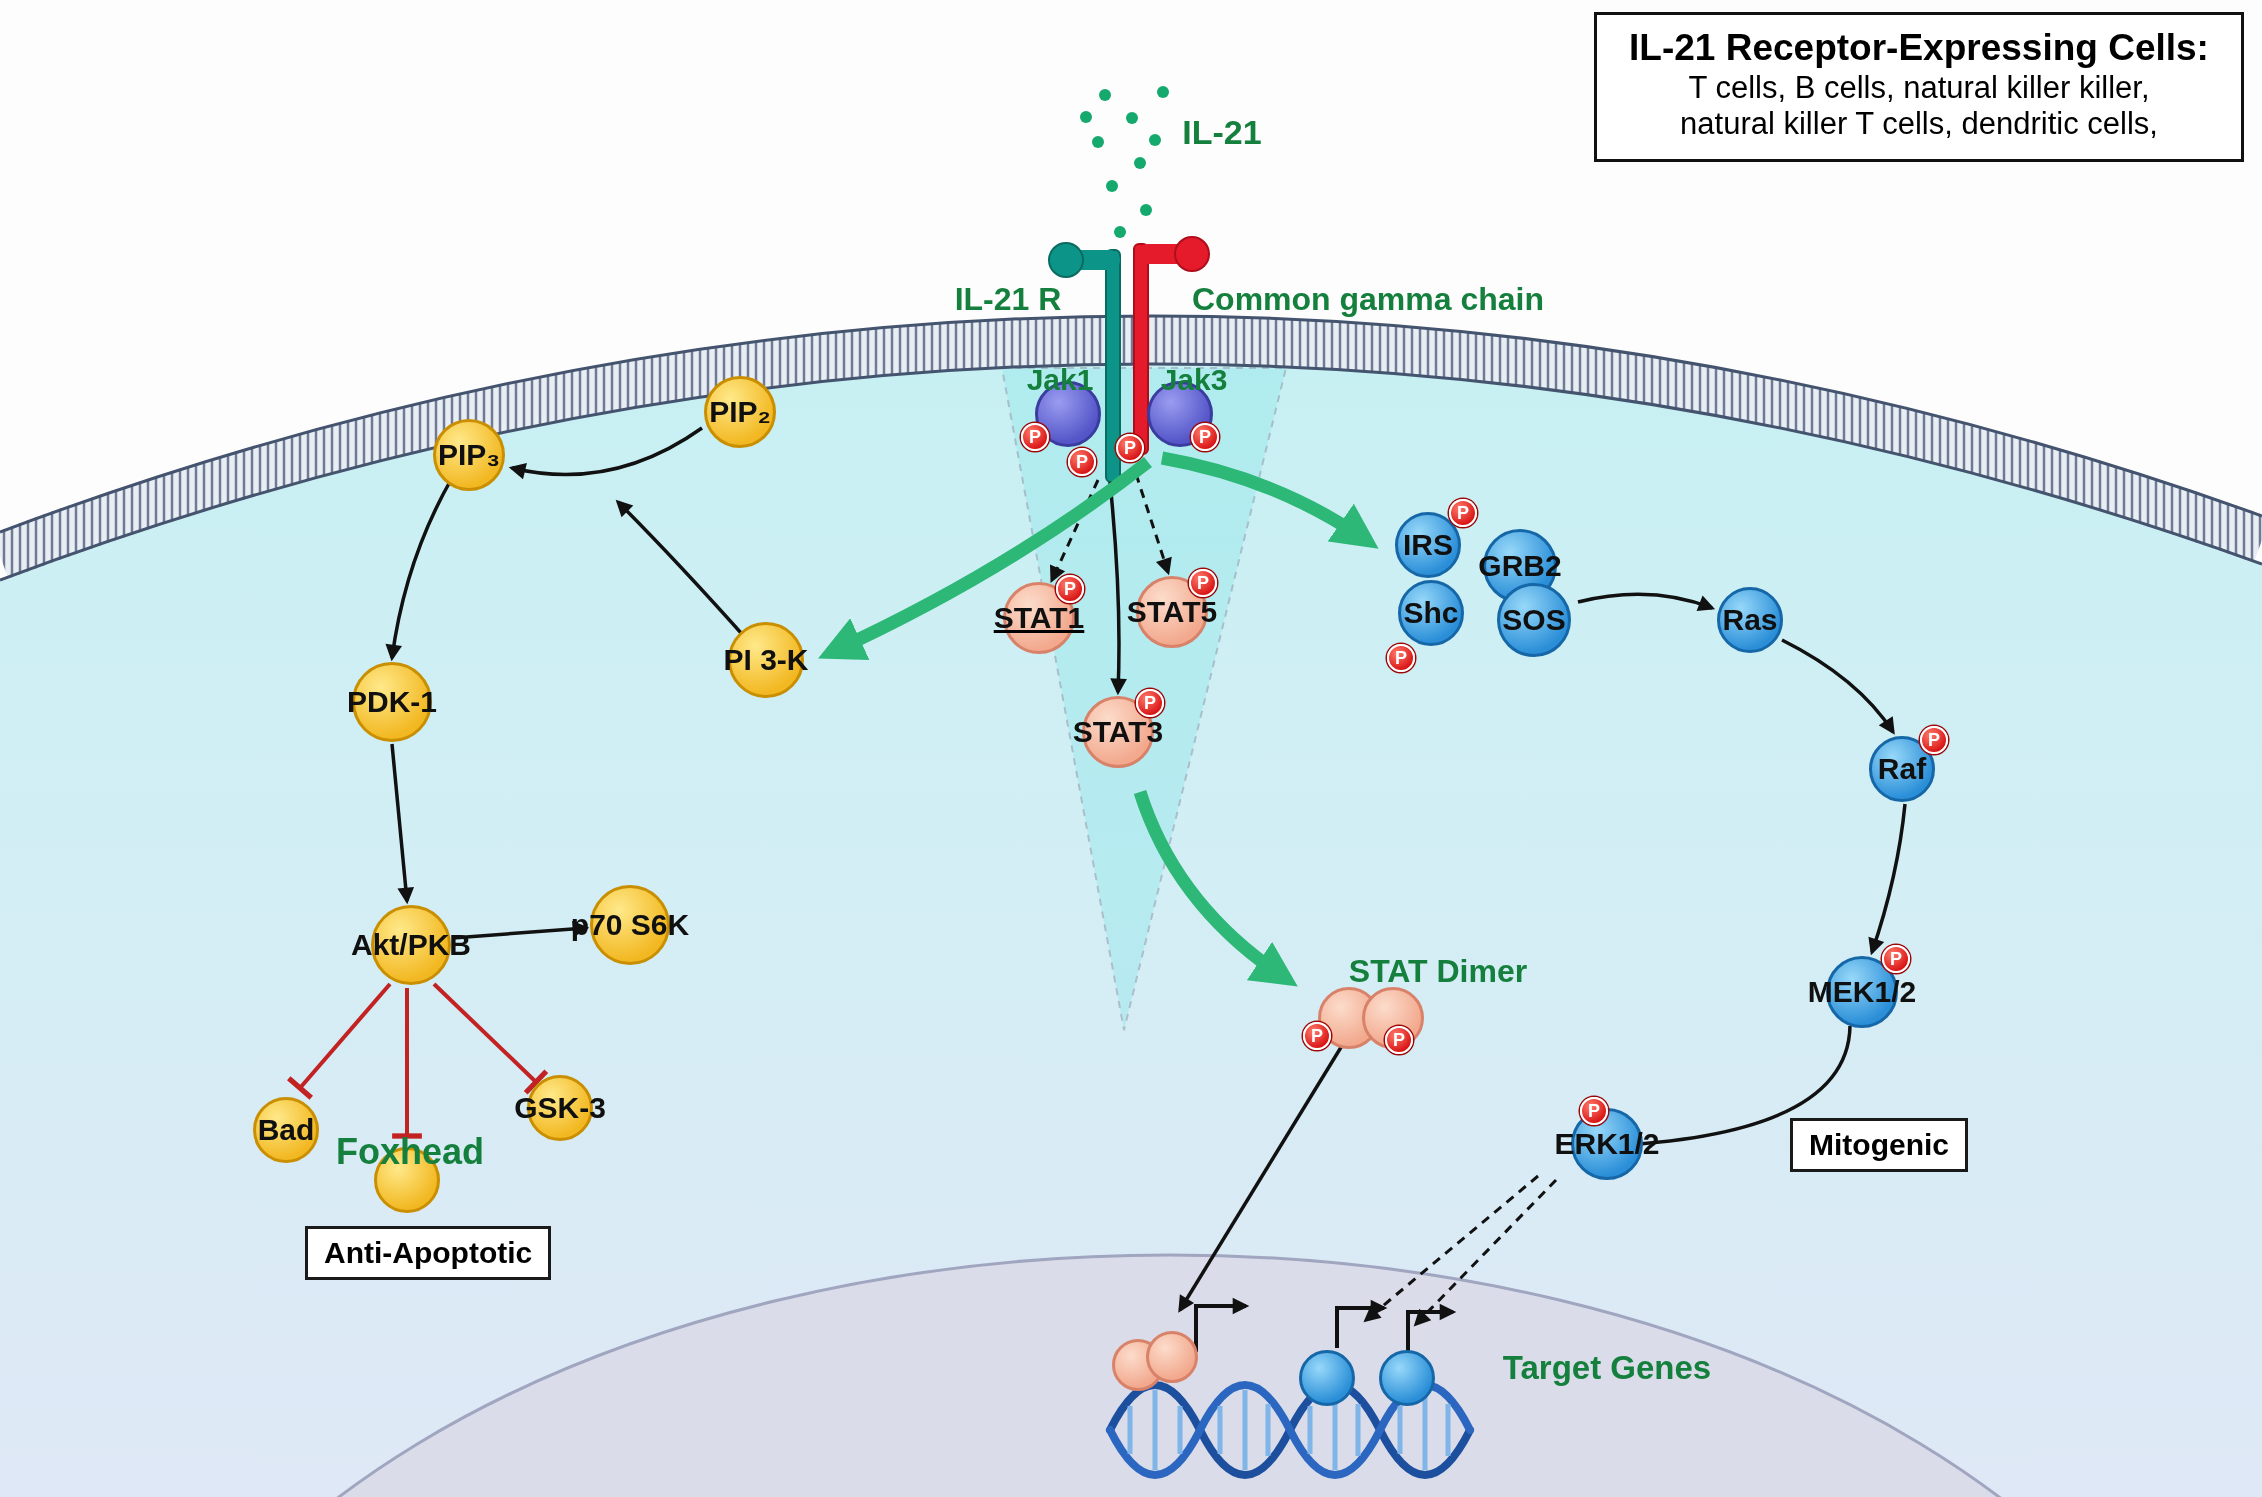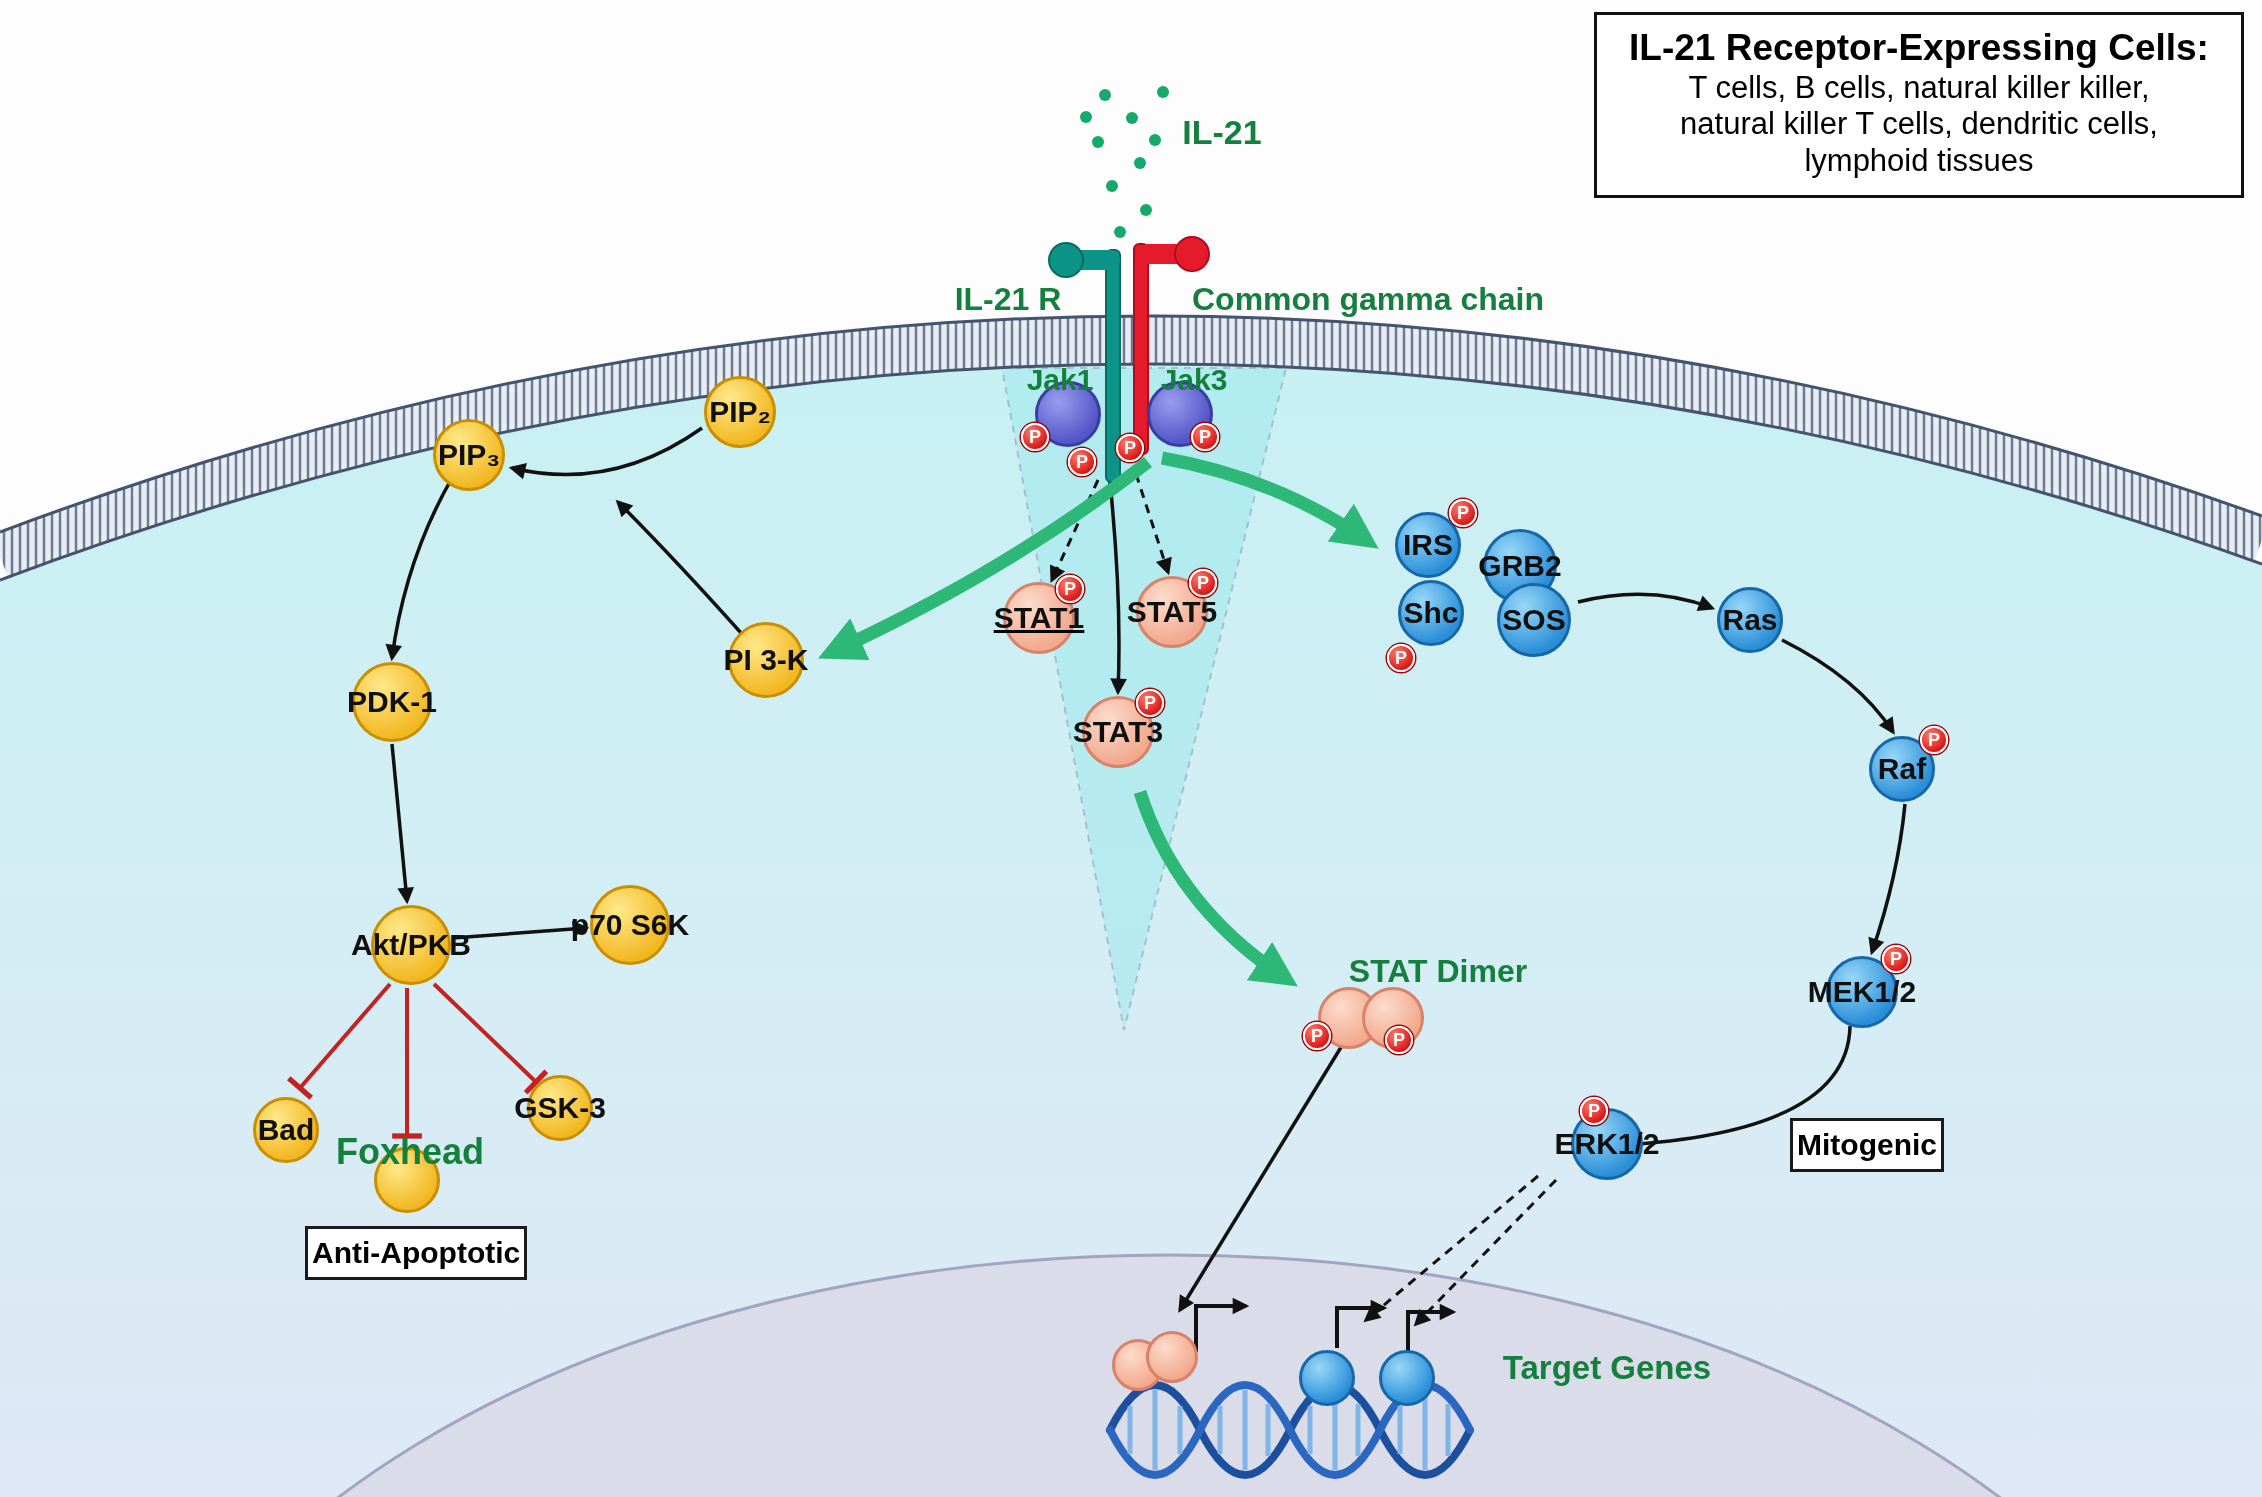--- a/index.html
+++ b/index.html
@@ -17,21 +17,21 @@
   .pbadge { position:absolute; width:28px; height:28px; border-radius:50%;
             background:radial-gradient(circle at 35% 30%, #ff7a6b, #d81414 75%);
             border:2px solid #ffffff; box-shadow:0 0 0 1.5px #9e0606;
             color:#fff; display:flex; align-items:center; justify-content:center;
             font-size:18px; font-weight:700; z-index:4; }
 
   .flabel { position:absolute; transform:translate(-50%,-50%); font-weight:700; color:#15803d;
             white-space:nowrap; z-index:3; line-height:1.05; }
 
   .boxlabel { position:absolute; border:3px solid #1a1a1a; background:#ffffff; font-weight:700;
-              font-size:30px; color:#000; padding:7px 4px; white-space:nowrap; z-index:3; }
+              font-size:30px; color:#000; padding:7px 16px; white-space:nowrap; z-index:3; }
 
   .infobox { position:absolute; left:1594px; top:12px; width:650px; border:3px solid #111;
              background:#ffffff; text-align:center; padding:12px 10px 16px; z-index:5; }
   .infobox .t { font-size:37px; font-weight:700; color:#000; line-height:1.15; }
   .infobox .b { font-size:31px; color:#000; line-height:1.18; }
 </style>
 </head>
 <body>
 
 <div class="stage">
@@ -150,21 +150,20 @@
       <path d="M 1196 1352 L 1196 1306 L 1246 1306" marker-end="url(#arrowB)"></path>
       <path d="M 1337 1348 L 1337 1308 L 1384 1308" marker-end="url(#arrowB)"></path>
       <path d="M 1408 1352 L 1408 1312 L 1453 1312" marker-end="url(#arrowB)"></path>
     </g>
   </svg>
 
   <div class="infobox">
     <div class="t">IL-21 Receptor-Expressing Cells:</div>
     <div class="b">T cells, B cells, natural killer killer,</div>
     <div class="b">natural killer T cells, dendritic cells,</div>
-    <div class="b">lymphoid tissues</div>
   </div>
 
   <div class="flabel" style="left:1222px;top:133px;font-size:34px;">IL-21</div>
   <div class="flabel" style="left:1008px;top:300px;font-size:32px;">IL-21 R</div>
   <div class="flabel" style="left:1368px;top:300px;font-size:32px;">Common gamma chain</div>
   <div class="flabel" style="left:1060px;top:380px;font-size:30px;">Jak1</div>
   <div class="flabel" style="left:1194px;top:380px;font-size:30px;">Jak3</div>
   <div class="flabel" style="left:1428px;top:972px;font-size:32px;margin-left:10px;">STAT Dimer</div>
   <div class="flabel" style="left:410px;top:1152px;font-size:36px;">Foxhead</div>
   <div class="flabel" style="left:1607px;top:1368px;font-size:33px;">Target Genes</div>

